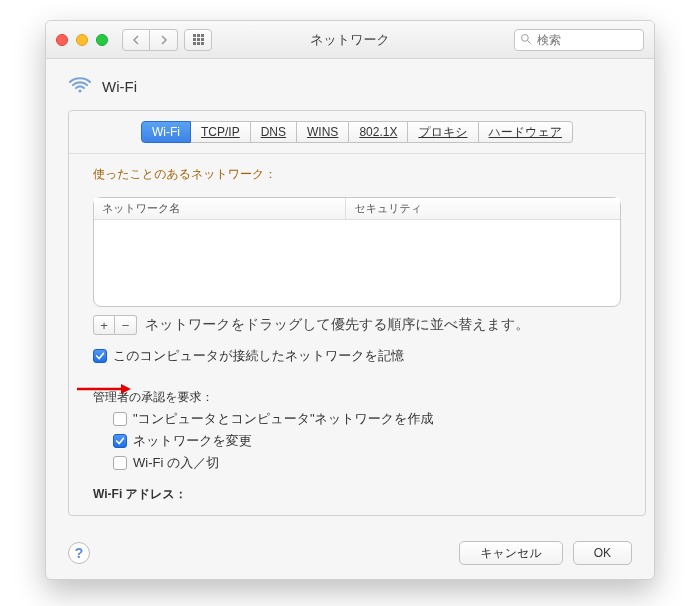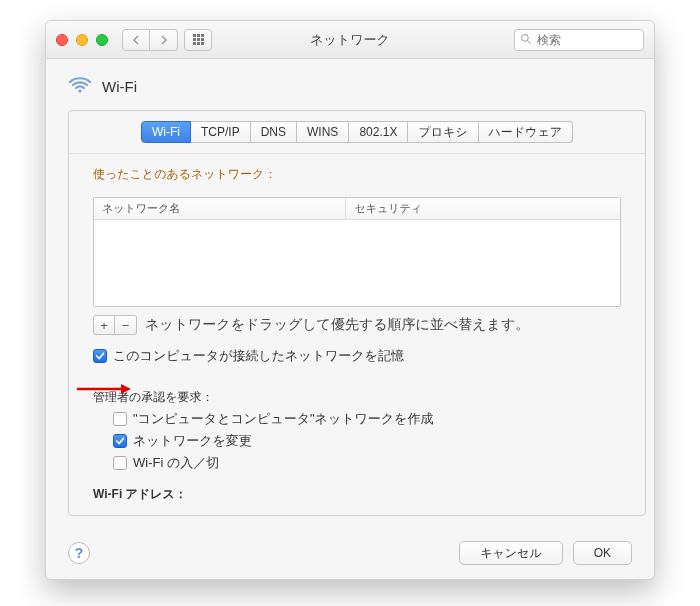--- a/index.html
+++ b/index.html
@@ -86,32 +86,32 @@
   }
   .tab{
     border:1px solid #c2c2c2;
     background:linear-gradient(#fff,#f2f2f2);
     height:22px;padding:0 10px;
     display:flex;align-items:center;font-size:12px;color:#333;
     cursor:default;
   }
   .tab:first-child{border-radius:4px 0 0 4px;}
   .tab:last-child{border-radius:0 4px 4px 0;}
-  .tab + .tab{border-left:none;}
+  .tab + .tab{border-left:none;text-decoration:underline;}
   .tab.active{
     background:linear-gradient(#5aa3f4,#3c82e8);
     color:#fff;border-color:#2f6cc7;
   }
 
   .panel-inner{padding:12px 24px 12px 24px;}
 
   .section-label{font-size:12px;color:#a16207;margin-bottom:14px;}
   .net-table{
     border:1px solid #c8c8c8;background:#fff;height:110px;
-    border-radius:2px;
+    border-radius:8px;
   }
   .net-table-header{
     display:flex;background:linear-gradient(#fff,#f4f4f4);
     border-bottom:1px solid #ddd;font-size:11px;color:#555;
   }
   .nth-col{padding:3px 8px;border-right:1px solid #e0e0e0;}
   .nth-col.c1{flex:0 0 48%;}
   .nth-col.c2{flex:1;border-right:none;}
   .pm-row{display:flex;align-items:center;gap:8px;margin-top:8px;}
   .pm-btns{display:flex;}

